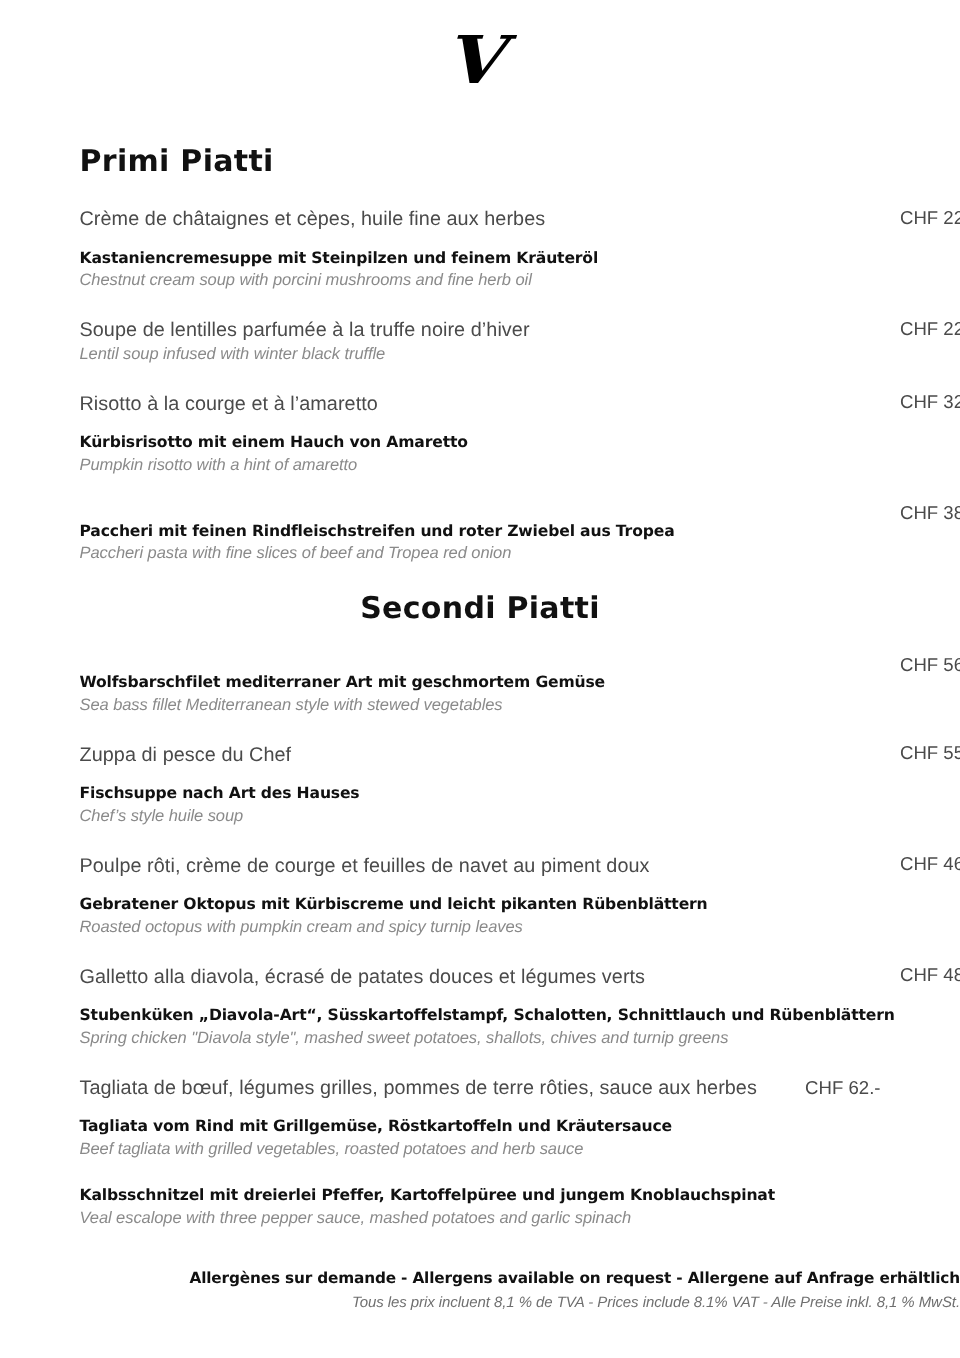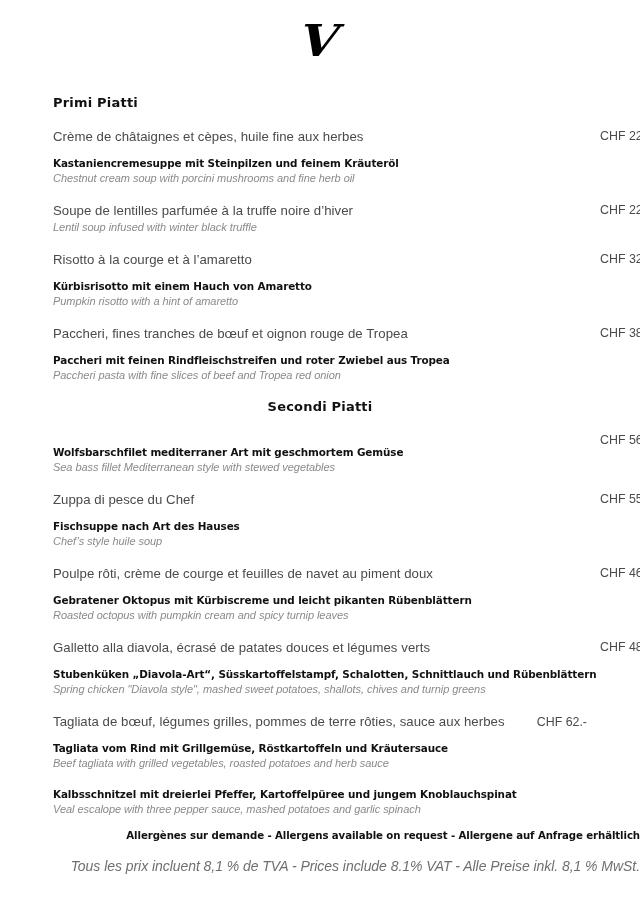--- a/index.html
+++ b/index.html
@@ -44,21 +44,21 @@
     margin-top: -4px;
   }
 
   
   .section {
     margin: 0;
   }
   .section-title {
     font-family: "DejaVu Sans", sans-serif;
     font-weight: 700;
-    font-size: 13px;
+    font-size: 20px;
     letter-spacing: 0.2px;
     color: #111111;
     margin: 0 0 6px 0;
   }
   .section-primi .section-title { padding-top: 9px; }
   .section-secondi .section-title { padding-top: 18px; text-align: center; }
 
   
   .item {
     margin-top: 19px;
@@ -126,23 +126,23 @@
   .footer-allergens {
     font-family: "DejaVu Sans", sans-serif;
     font-weight: 700;
     font-size: 10.2px;
     color: #111111;
     letter-spacing: -0.1px;
   }
   .footer-vat {
     font-family: "Liberation Sans", sans-serif;
     font-style: italic;
-    font-size: 14px;
+    font-size: 10px;
     color: #6f6f6f;
-    margin-top: 17px;
+    margin-top: 5px;
     letter-spacing: -0.05px;
   }
 </style>
 </head>
 <body>
 
 <div class="page">
 
   <div class="logo-wrap">
     <span class="logo-mark">V</span>
@@ -172,21 +172,20 @@
       <div class="item-head fixed-price">
         <span class="item-title">Risotto à la courge et à l’amaretto</span>
         <span class="item-price">CHF 32.-</span>
       </div>
       <div class="item-de">Kürbisrisotto mit einem Hauch von Amaretto</div>
       <div class="item-en">Pumpkin risotto with a hint of amaretto</div>
     </div>
 
     <div class="item">
       <div class="item-head fixed-price">
-        <span class="item-title">Paccheri, fines tranches de bœuf et oignon rouge de Tropea</span>
         <span class="item-price">CHF 38.-</span>
       </div>
       <div class="item-de">Paccheri mit feinen Rindfleischstreifen und roter Zwiebel aus Tropea</div>
       <div class="item-en">Paccheri pasta with fine slices of beef and Tropea red onion</div>
     </div>
   </div>
 
   <div class="section section-secondi">
     <div class="section-title">Secondi Piatti</div>
 

